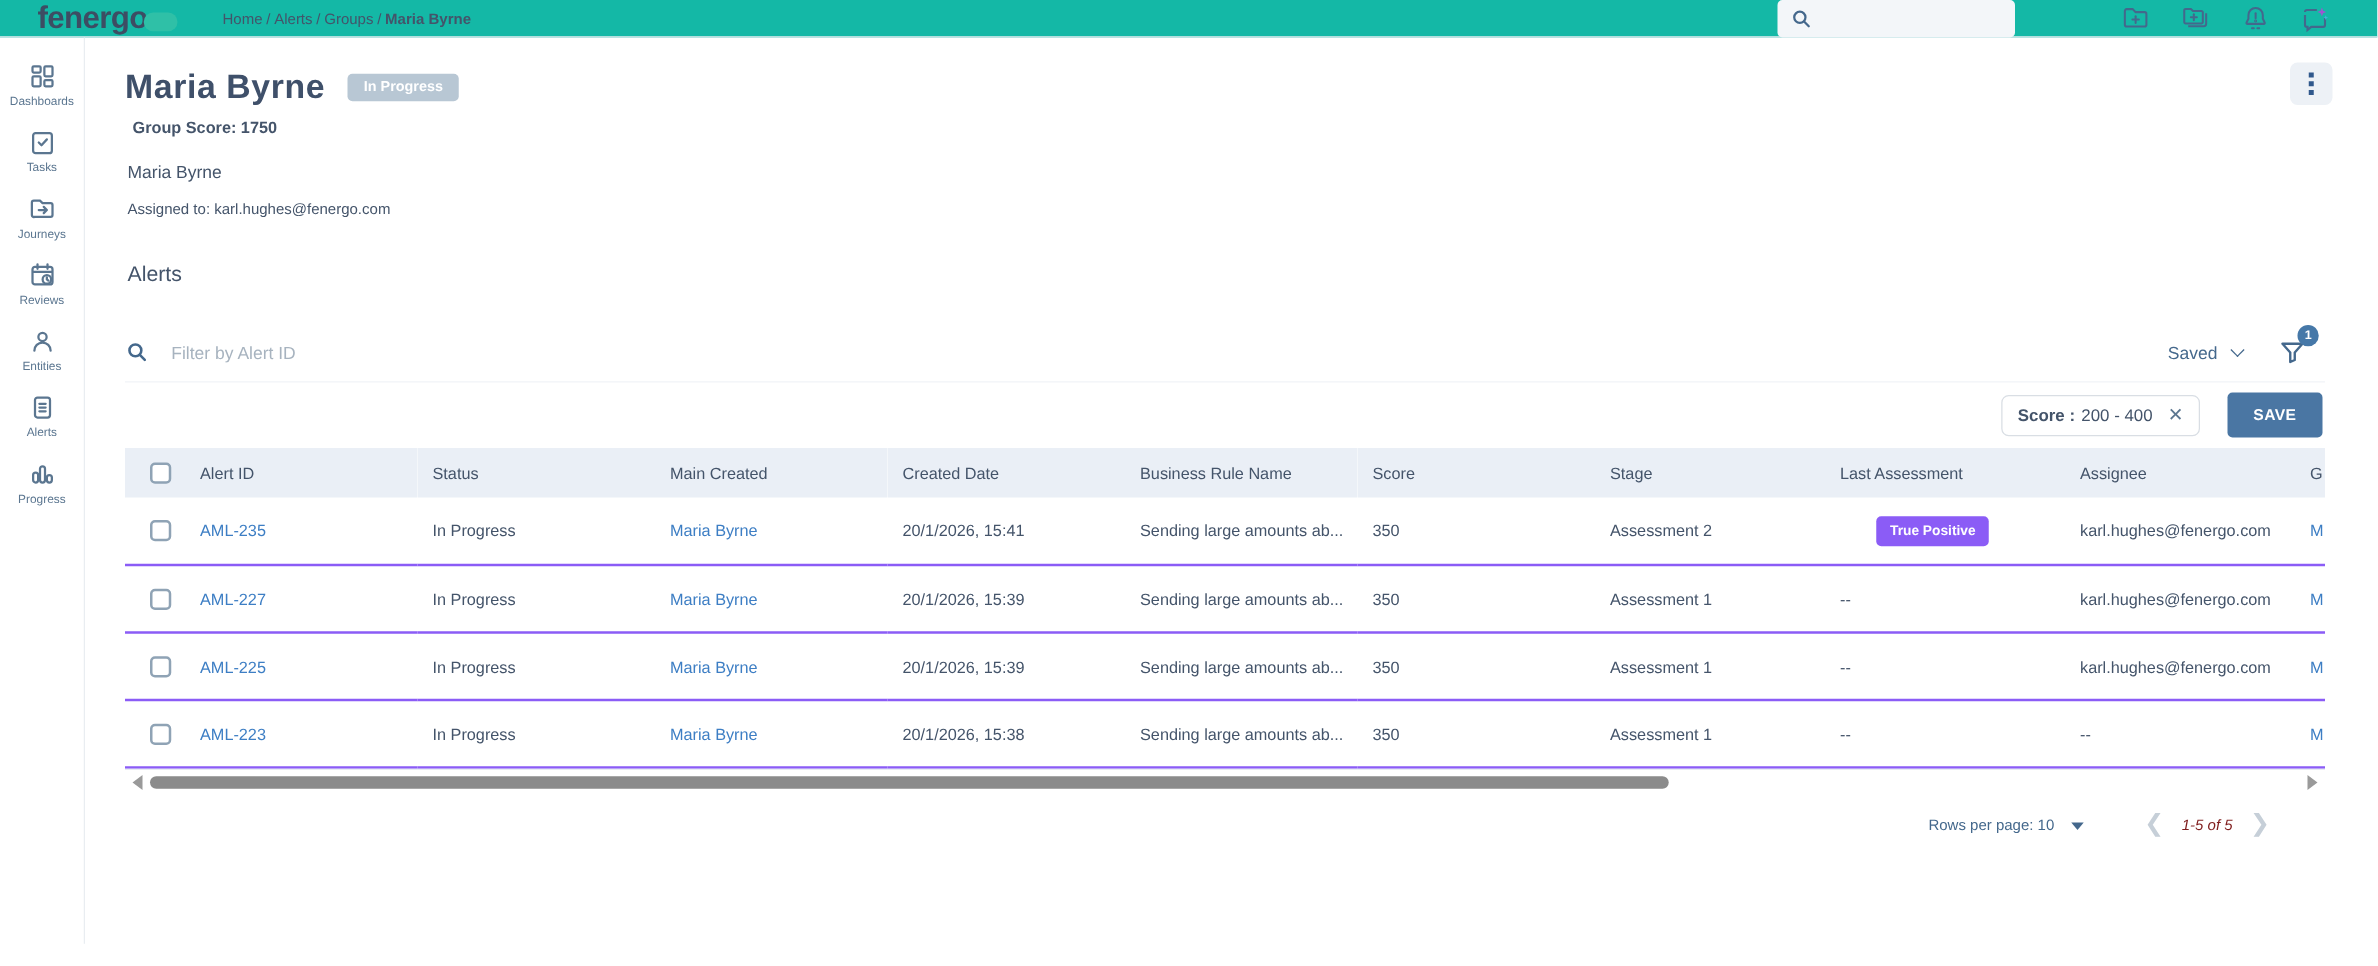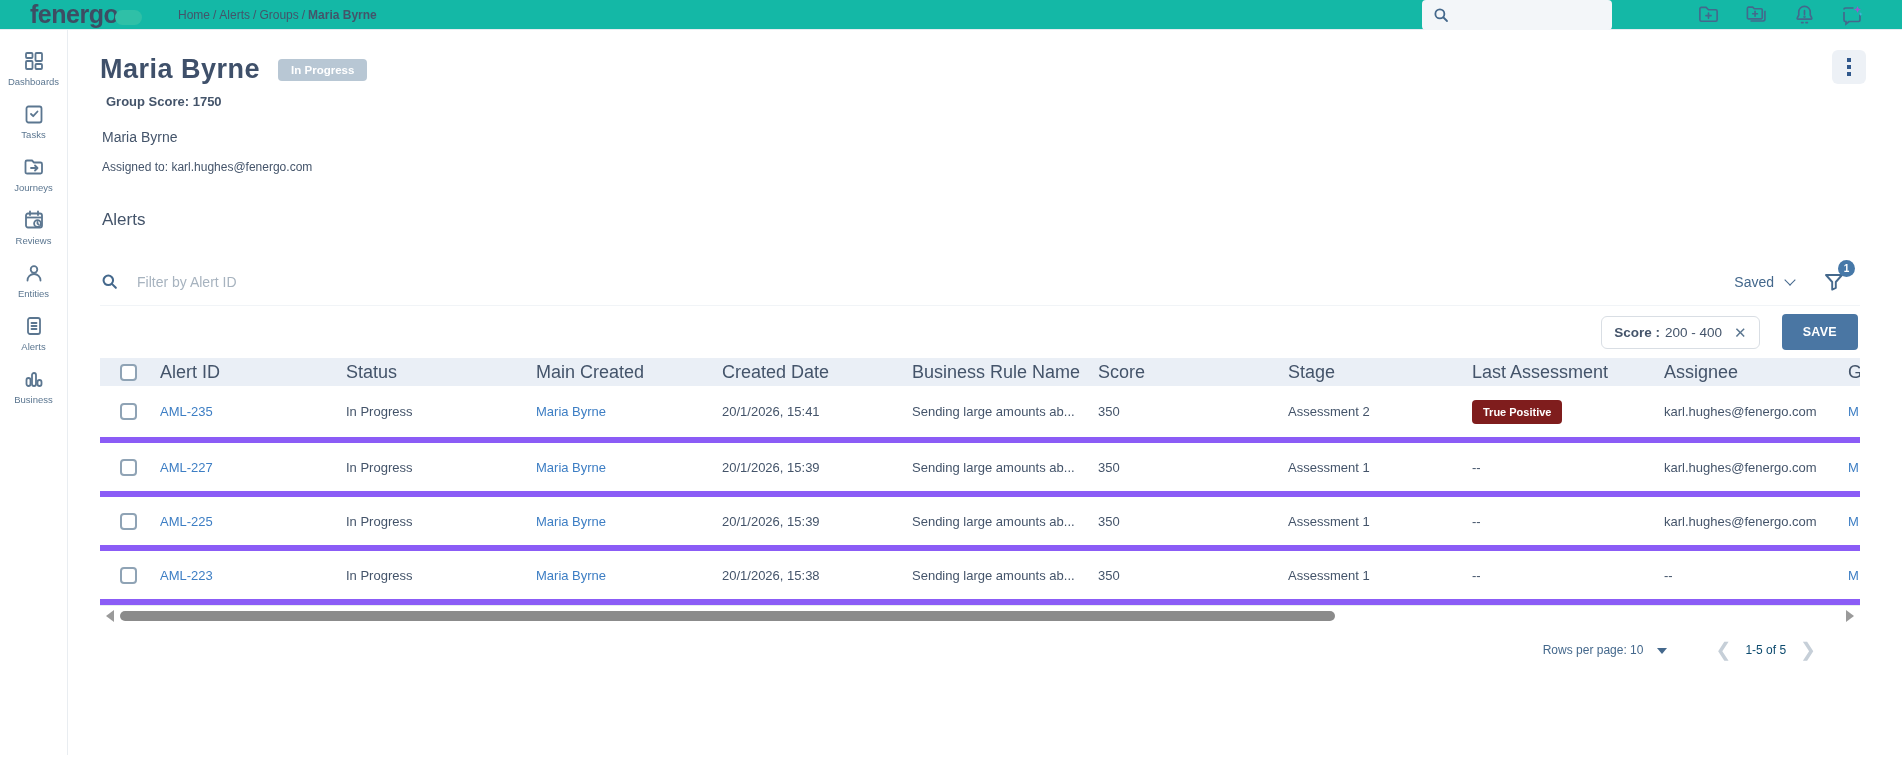--- a/index.html
+++ b/index.html
@@ -57,38 +57,38 @@
   .chip-x { margin-left:12px; color:#5b7690; font-size:15px; cursor:pointer; line-height:1; }
   .save-btn { background:#4a76a3; color:#fff; font-size:12.5px; font-weight:bold; border:0; border-radius:4px; padding:11px 21px; cursor:pointer; letter-spacing:0.3px;
     font-family:"Liberation Sans","DejaVu Sans",sans-serif; }
 
   
   .tbl-wrap { width:1760px; overflow:hidden; border-bottom:1px solid #e7ecf1; }
   table { border-collapse:collapse; table-layout:fixed; width:1790px; }
   col.c-check{width:48px;} col.c1{width:186px;} col.c2{width:190px;} col.c3{width:186px;}
   col.c4{width:190px;} col.c5{width:186px;} col.c6{width:190px;} col.c7{width:184px;}
   col.c8{width:192px;} col.c9{width:184px;} col.c10{width:54px;}
-  thead th { background:#eaeff6; height:28px; text-align:left; font-size:18px; font-weight:normal; color:#44546a; padding-left:12px; white-space:nowrap; overflow:hidden;margin-top:24px; }
-  tbody td { height:54px; border-bottom:6px solid #8b5cf6; font-size:13px; padding-left:12px; white-space:nowrap; overflow:hidden; background:#fff; }
+  thead th { background:#eaeff6; height:40px; text-align:left; font-size:13px; font-weight:normal; color:#44546a; padding-left:12px; white-space:nowrap; overflow:hidden;margin-top:24px; }
+  tbody td { height:54px; border-bottom:2px solid #8b5cf6; font-size:13px; padding-left:12px; white-space:nowrap; overflow:hidden; background:#fff; }
   .cb { width:17px; height:17px; border:2px solid #8fa3b5; border-radius:4px; background:#fff; margin-left:8px; cursor:pointer; }
   a.link { color:#3d7ec4; text-decoration:none; cursor:pointer; }
-  .assess-badge { background:#7f1d1d; color:#fff; font-size:11px; font-weight:bold; border-radius:4px; padding:6px 11px; display:inline-block; }
+  .assess-badge { background:#8b5cf6; color:#fff; font-size:11px; font-weight:bold; border-radius:4px; padding:6px 11px; display:inline-block;margin-left:29px; }
 
   
   .hscroll { width:1760px; height:22px; position:relative; background:#fff; }
   .hs-arrow { position:absolute; top:4px; width:0; height:0; border-top:6px solid transparent; border-bottom:6px solid transparent; cursor:pointer; }
   .hs-left { left:6px; border-right:8px solid #9a9a9a; }
   .hs-right { right:6px; border-left:8px solid #9a9a9a; }
   .hs-thumb { position:absolute; left:20px; top:5px; width:1215px; height:10px; background:#8b8b8b; border-radius:5px; cursor:pointer; }
 
   
   .pag-row { display:flex; align-items:center; justify-content:flex-end; margin:14px 30px 0 0; font-size:12px; color:#44688c; }
   .rpp-arrow { width:0; height:0; border-left:5px solid transparent; border-right:5px solid transparent; border-top:6px solid #44688c; margin:2px 0 0 14px; cursor:pointer; }
   .pag-chev { font-size:19px; color:#c6cfd8; margin:0 14px; cursor:pointer; line-height:0.8; }
-  .pag-range { color:#0c4a6e; }
+  .pag-range { color:#7f1d1d;font-style:italic; }
   .pag-gap { width:34px; }
 
   svg { display:block; }
 </style>
 </head>
 <body>
 
 <div class="topbar">
   <div class="logo">
     <span class="logo-text">fenergo</span>
@@ -206,21 +206,21 @@
       <span class="lbl">Alerts</span>
     </div>
     <div class="side-item">
       <span>
         <svg width="24" height="24" viewBox="0 0 24 24" fill="none" stroke="#5b7690" stroke-width="1.8">
             <rect x="4.5" y="11" width="4" height="8" rx="2"></rect>
             <rect x="10" y="6" width="4" height="13" rx="2"></rect>
             <rect x="15.5" y="13" width="4" height="6" rx="2"></rect>
           </svg>
       </span>
-      <span class="lbl">Business</span>
+      <span class="lbl">Progress</span>
     </div>
   </div>
 
   <div class="main">
     <div class="kebab-btn">
       <span class="dot"></span>
       <span class="dot"></span>
       <span class="dot"></span>
     </div>
 

